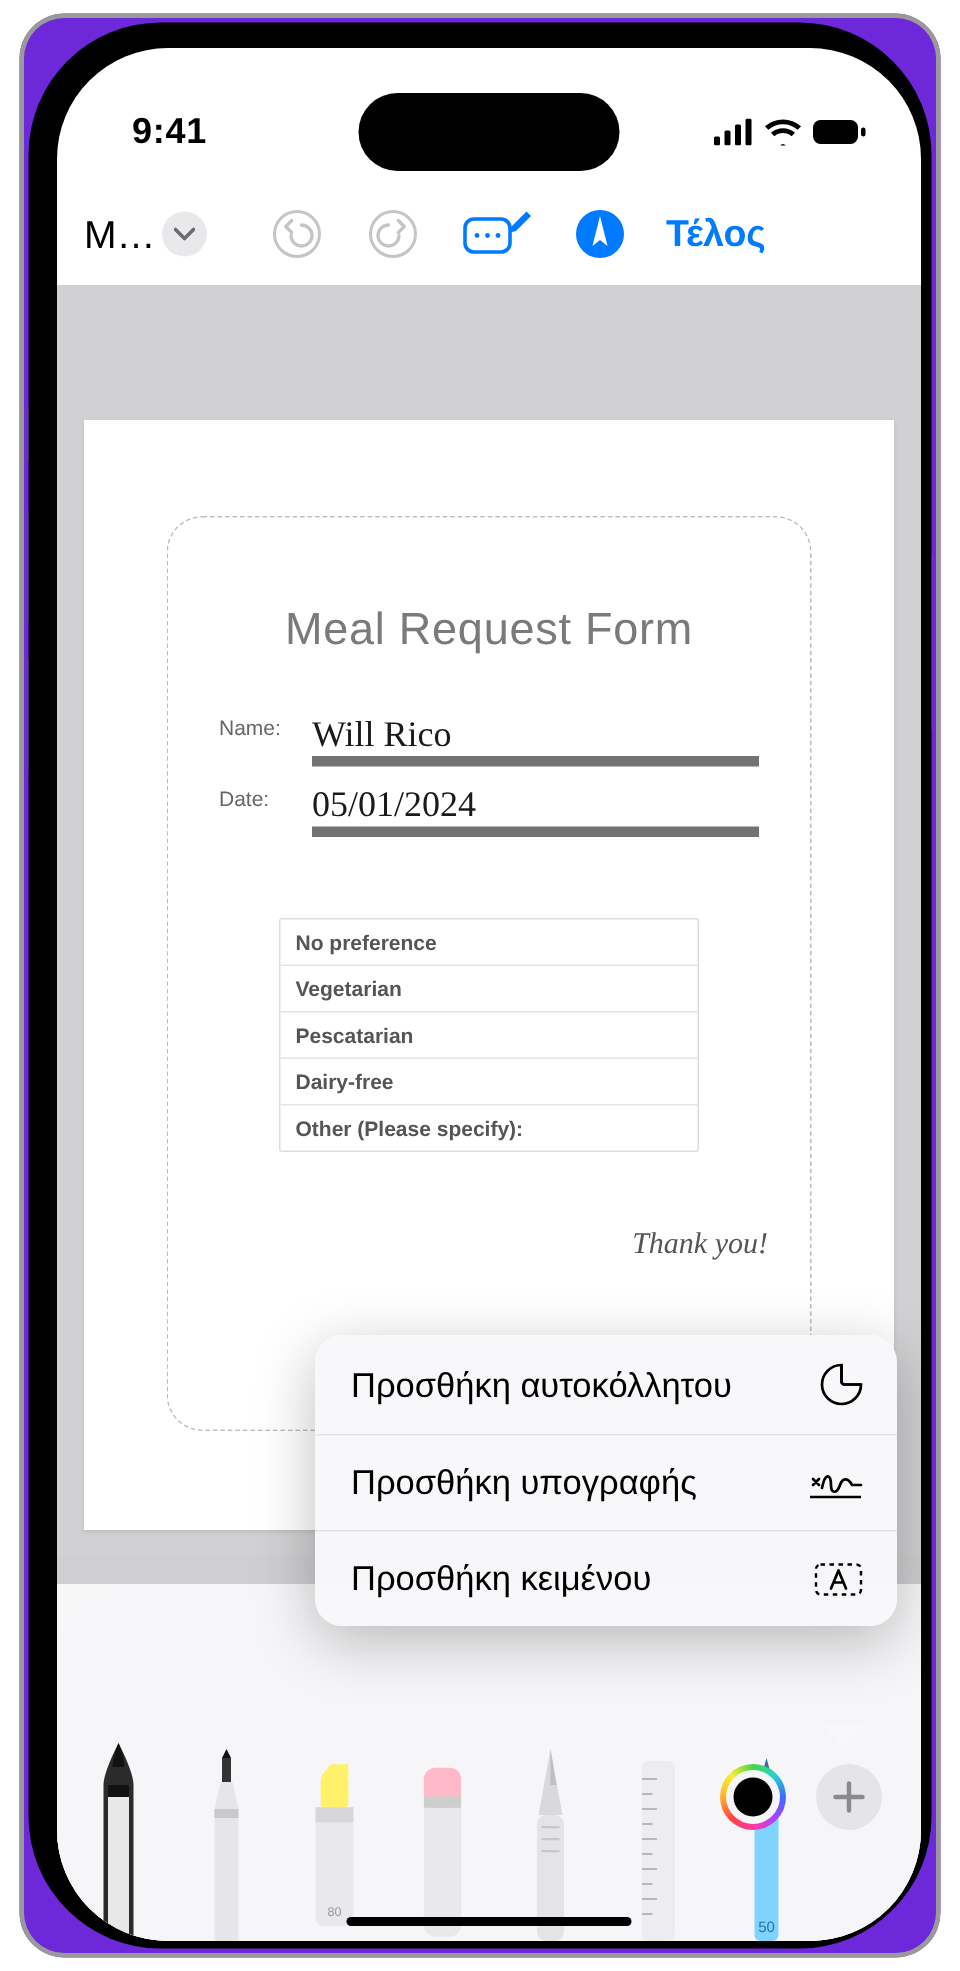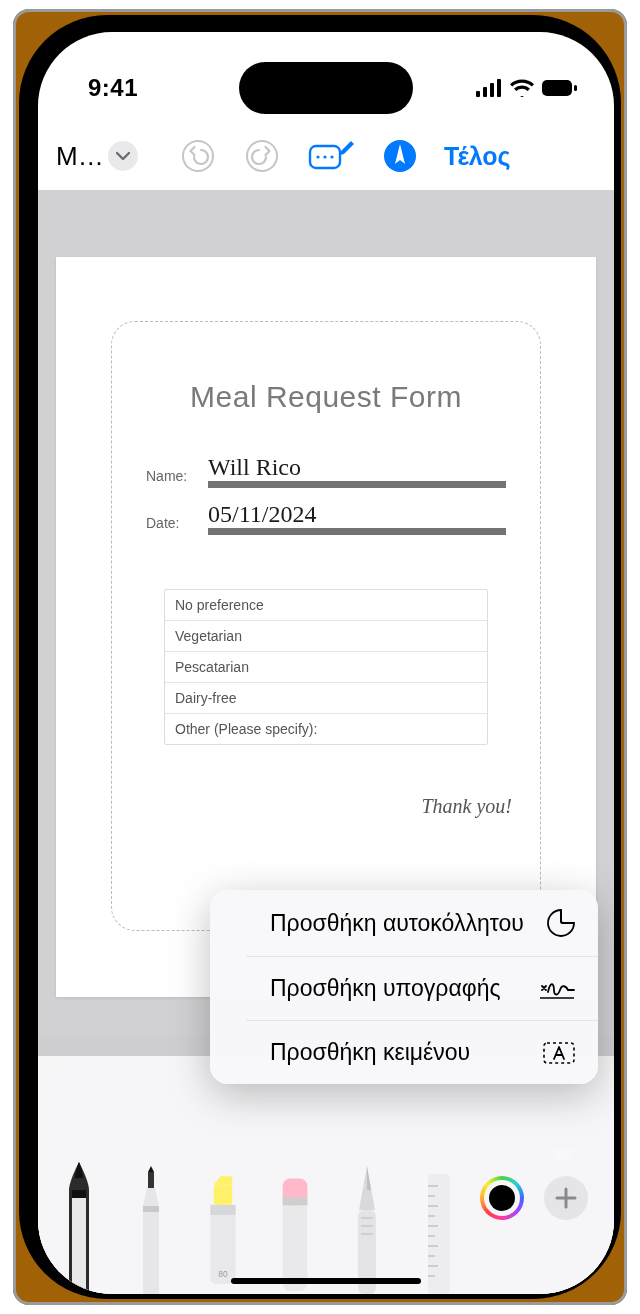--- a/index.html
+++ b/index.html
@@ -10,22 +10,22 @@
     font-family: -apple-system, "Helvetica Neue", Arial, sans-serif;
     position: relative;
     overflow: hidden;
   }
 
   
   .phone {
     position: absolute;
     left: 13px; top: 9px;
     width: 614px; height: 1296px;
-    border-radius: 16px;
-    background: #a16207;
+    border-radius: 30px;
+    background: #6d28d9;
     box-shadow: inset 0 0 0 3px #9a9a9a;
   }
   .phone-inner {
     position: absolute;
     left: 6px; top: 6px; right: 6px; bottom: 6px;
     border-radius: 88px;
     background: #000;
   }
   .screen {
     position: absolute;
@@ -89,21 +89,21 @@
   .tb-done {
     color: #007aff; font-size: 25px; font-weight: 600;
     padding: 0 6px 0 10px;
   }
 
   
   .doc-area {
     background: #d1d1d3;
     height: 846px;
     position: relative;
-    padding-top: 67px;
+    padding-top: 90px;
   }
   .page {
     background: #fff;
     width: 540px;
     height: 740px;
     margin: 0 auto;
     box-shadow: 0 1px 3px rgba(0,0,0,0.1);
     padding: 64px 55px 0 55px;
     position: relative;
   }
@@ -117,21 +117,21 @@
   .form-title {
     text-align: center;
     font-size: 30px;
     font-weight: 300;
     color: #7a7a7a;
     letter-spacing: 0.5px;
     margin-bottom: 40px;
   }
   .field-row {
     display: flex;
-    align-items: flex-end;
+    align-items: flex-start;
     gap: 10px;
     margin-bottom: 6px;
     padding: 0 6px;
     margin-top: 13px;
   }
   .field-label {
     font-size: 14px;
     color: #666;
     width: 52px;
     padding-bottom: 4px;
@@ -141,22 +141,22 @@
     font-size: 24px;
     color: #1a1a1a;
     border-bottom: 7px solid #737373;
     flex: 1;
     padding-bottom: 0;
   }
   .options {
     margin-top: 54px;
     border: 1px solid #ddd;
     border-radius: 2px;
-    width: 324px;
-    margin-left: auto; margin-right: auto;
+    width: 280px;
+    margin-left: auto; margin-right: auto; font-weight: bold;
   }
   .opt {
     font-size: 14px;
     color: #555;
     padding: 7px 10px;
     border-bottom: 1px solid #e5e5e5;
   }
   .opt:last-child { border-bottom: none; }
   .thankyou {
     text-align: right;
@@ -180,21 +180,20 @@
     z-index: 40;
   }
   .popup-item {
     display: flex;
     align-items: center;
     justify-content: space-between;
     padding: 18px 22px 18px 24px;
     border-bottom: 1px solid rgba(0,0,0,0.08);
     font-size: 23px;
     color: #000;
-    margin-left: 36px;
   }
   .popup-item:last-child { border-bottom: none; }
   .popup-arrow {
     position: absolute;
     right: 38px;
     top: 1118px;
     width: 28px; height: 14px;
     z-index: 41;
   }
 
@@ -342,21 +341,21 @@
       <div class="doc-area">
         <div class="page">
           <div class="form-box">
             <div class="form-title">Meal Request Form</div>
             <div class="field-row">
               <div class="field-label">Name:</div>
               <div class="field-value">Will Rico</div>
             </div>
             <div class="field-row">
               <div class="field-label">Date:</div>
-              <div class="field-value">05/11/2024</div>
+              <div class="field-value">05/01/2024</div>
             </div>
             <div class="options">
               <div class="opt">No preference</div>
               <div class="opt">Vegetarian</div>
               <div class="opt">Pescatarian</div>
               <div class="opt">Dairy-free</div>
               <div class="opt">Other (Please specify):</div>
             </div>
             <div class="thankyou">Thank you!</div>
           </div>
@@ -451,20 +450,29 @@
                   <line x1="9" y1="60" x2="19" y2="60"></line>
                     <line x1="9" y1="70" x2="16" y2="70"></line>
                   <line x1="9" y1="80" x2="19" y2="80"></line>
                     <line x1="9" y1="90" x2="16" y2="90"></line>
                   <line x1="9" y1="100" x2="19" y2="100"></line>
                     <line x1="9" y1="110" x2="16" y2="110"></line>
                 </g>
               </svg>
             </div>
 
+            <div class="tool">
+              <svg width="40" height="128" viewBox="0 0 40 128">
+                <rect x="12" y="30" width="16" height="98" rx="4" fill="#7fd3ff"></rect>
+                <rect x="12" y="30" width="16" height="10" fill="#4faee0"></rect>
+                <path d="M12 30 L20 6 L28 30 Z" fill="#e8caa3"></path>
+                <path d="M18 14 L20 6 L22 14 Z" fill="#2b6fa3"></path>
+                <text x="20" y="122" text-anchor="middle" font-size="10" fill="#2b6fa3">50</text>
+              </svg>
+            </div>
           </div>
 
           <div class="color-btn">
             <div class="inner-ring">
                 <div class="dot"></div>
               </div>
           </div>
           <div class="add-btn">
             <svg width="22" height="22" viewBox="0 0 22 22">
               <path d="M11 2 L11 20 M2 11 L20 11" stroke="#8a8a8e" stroke-width="3" stroke-linecap="round"></path>

